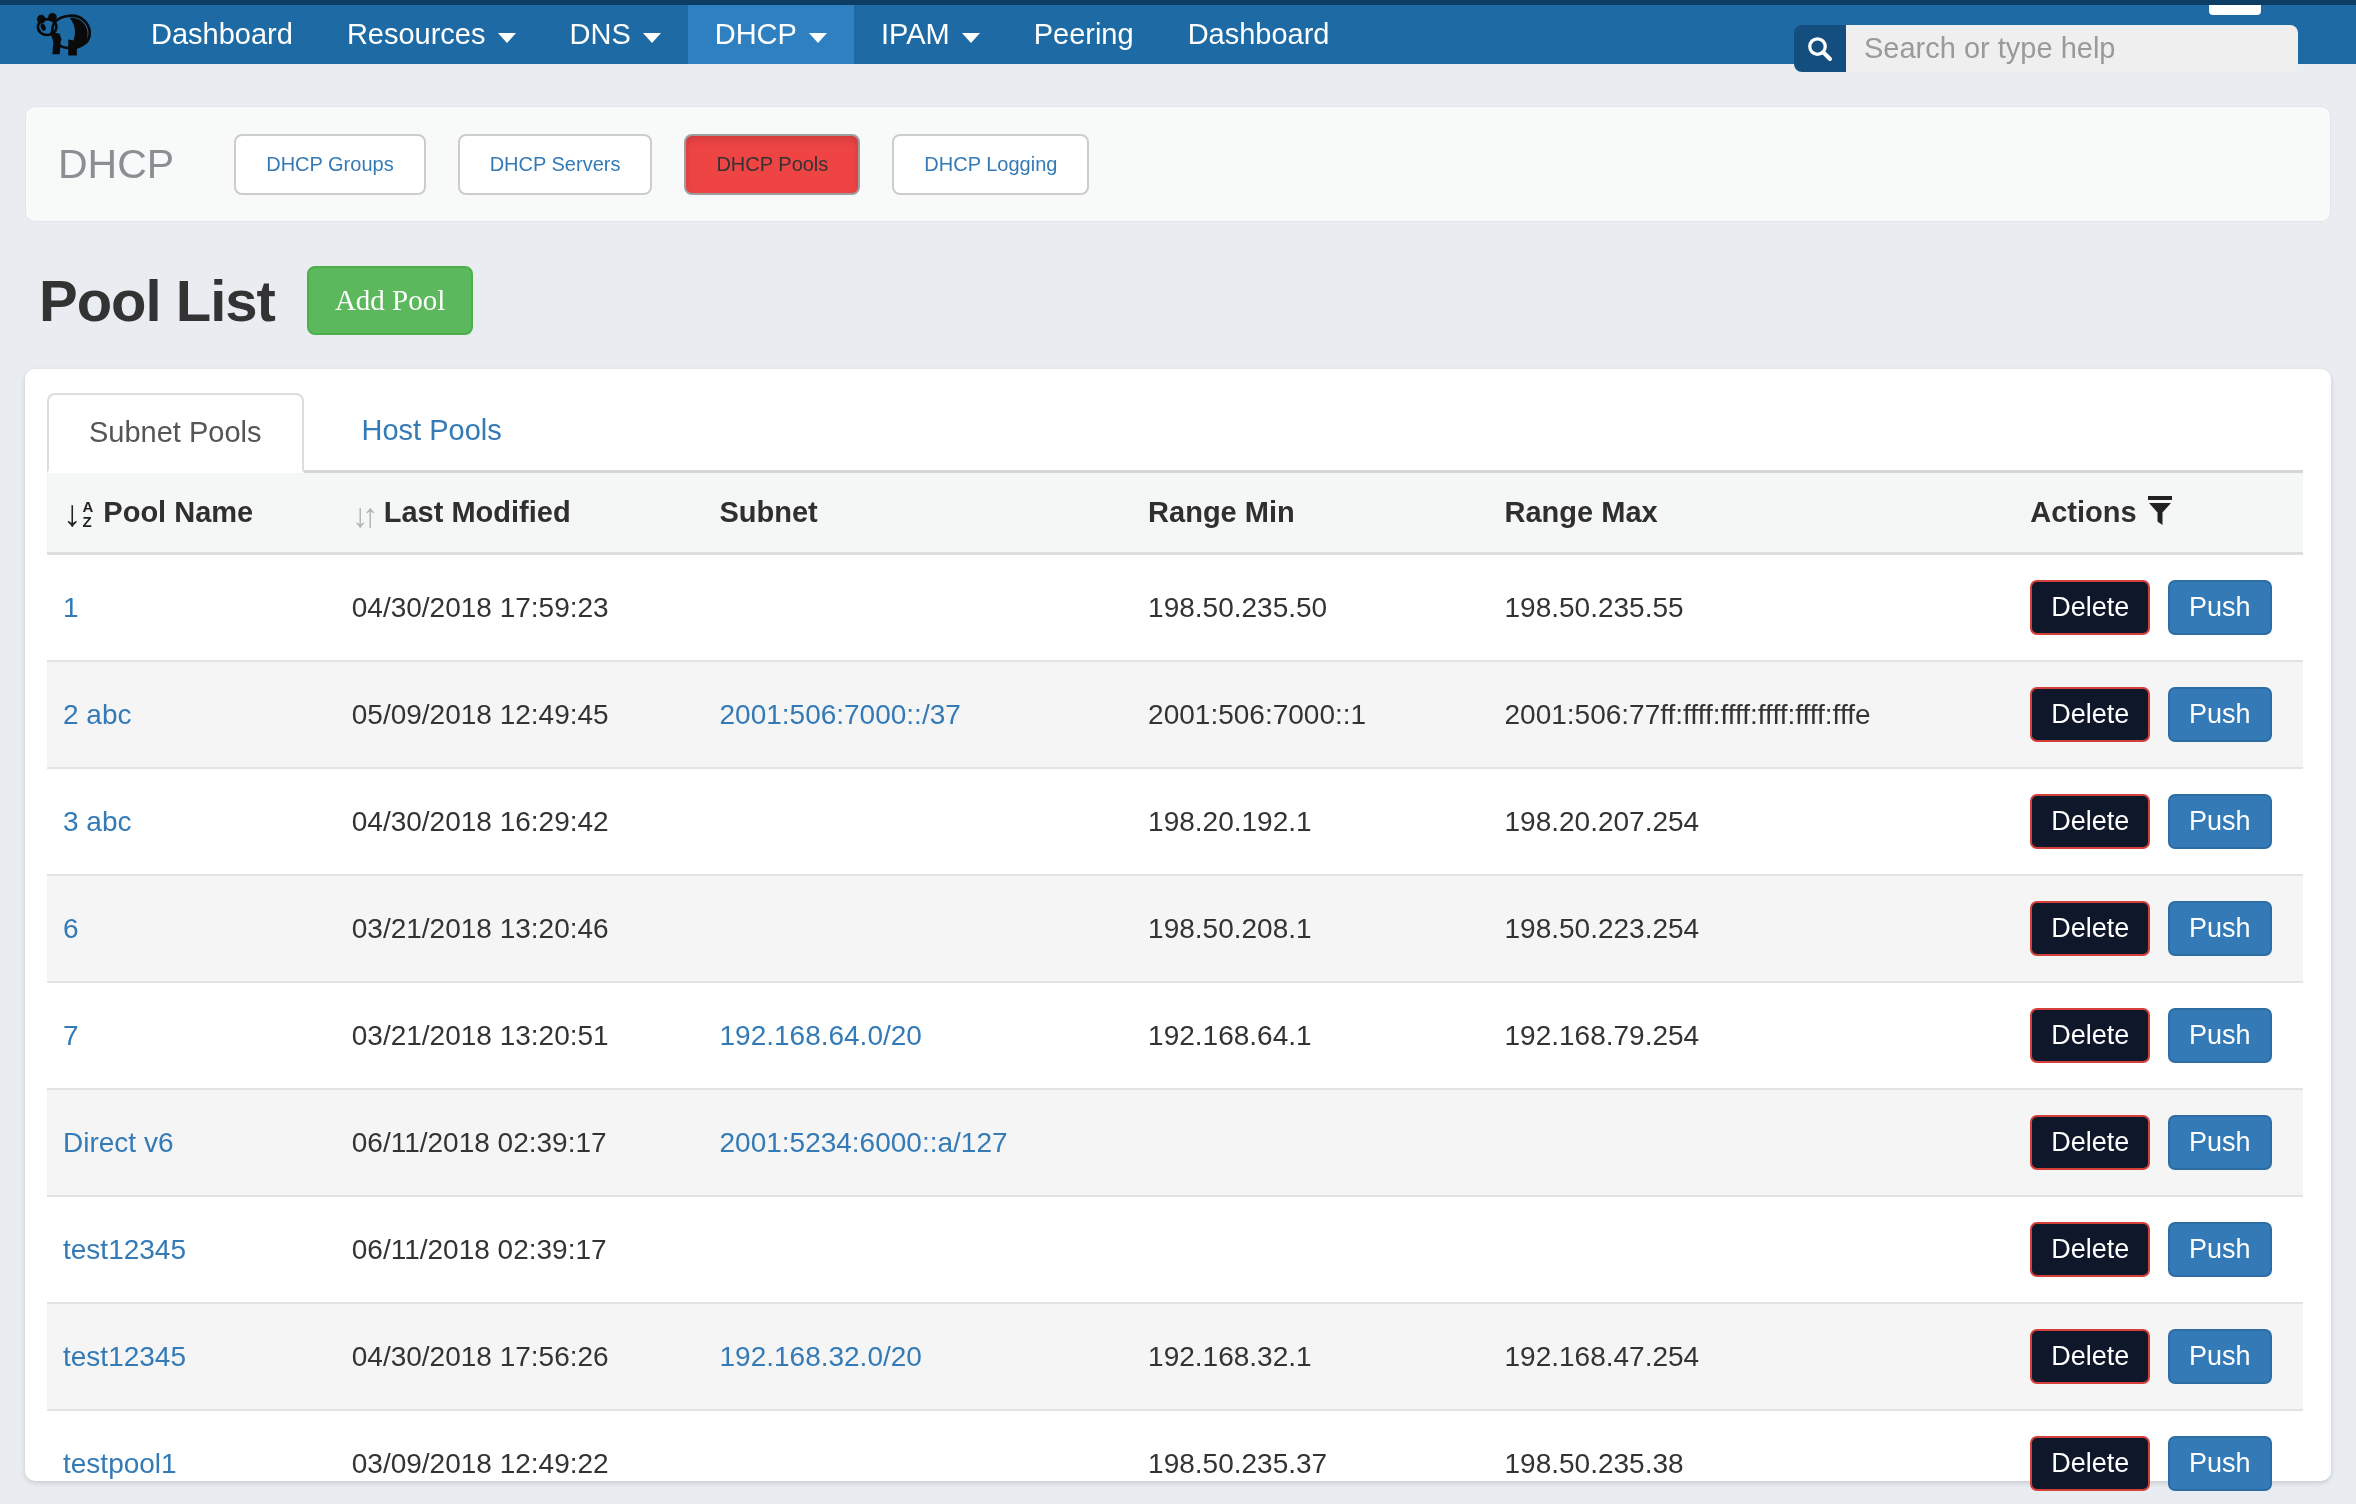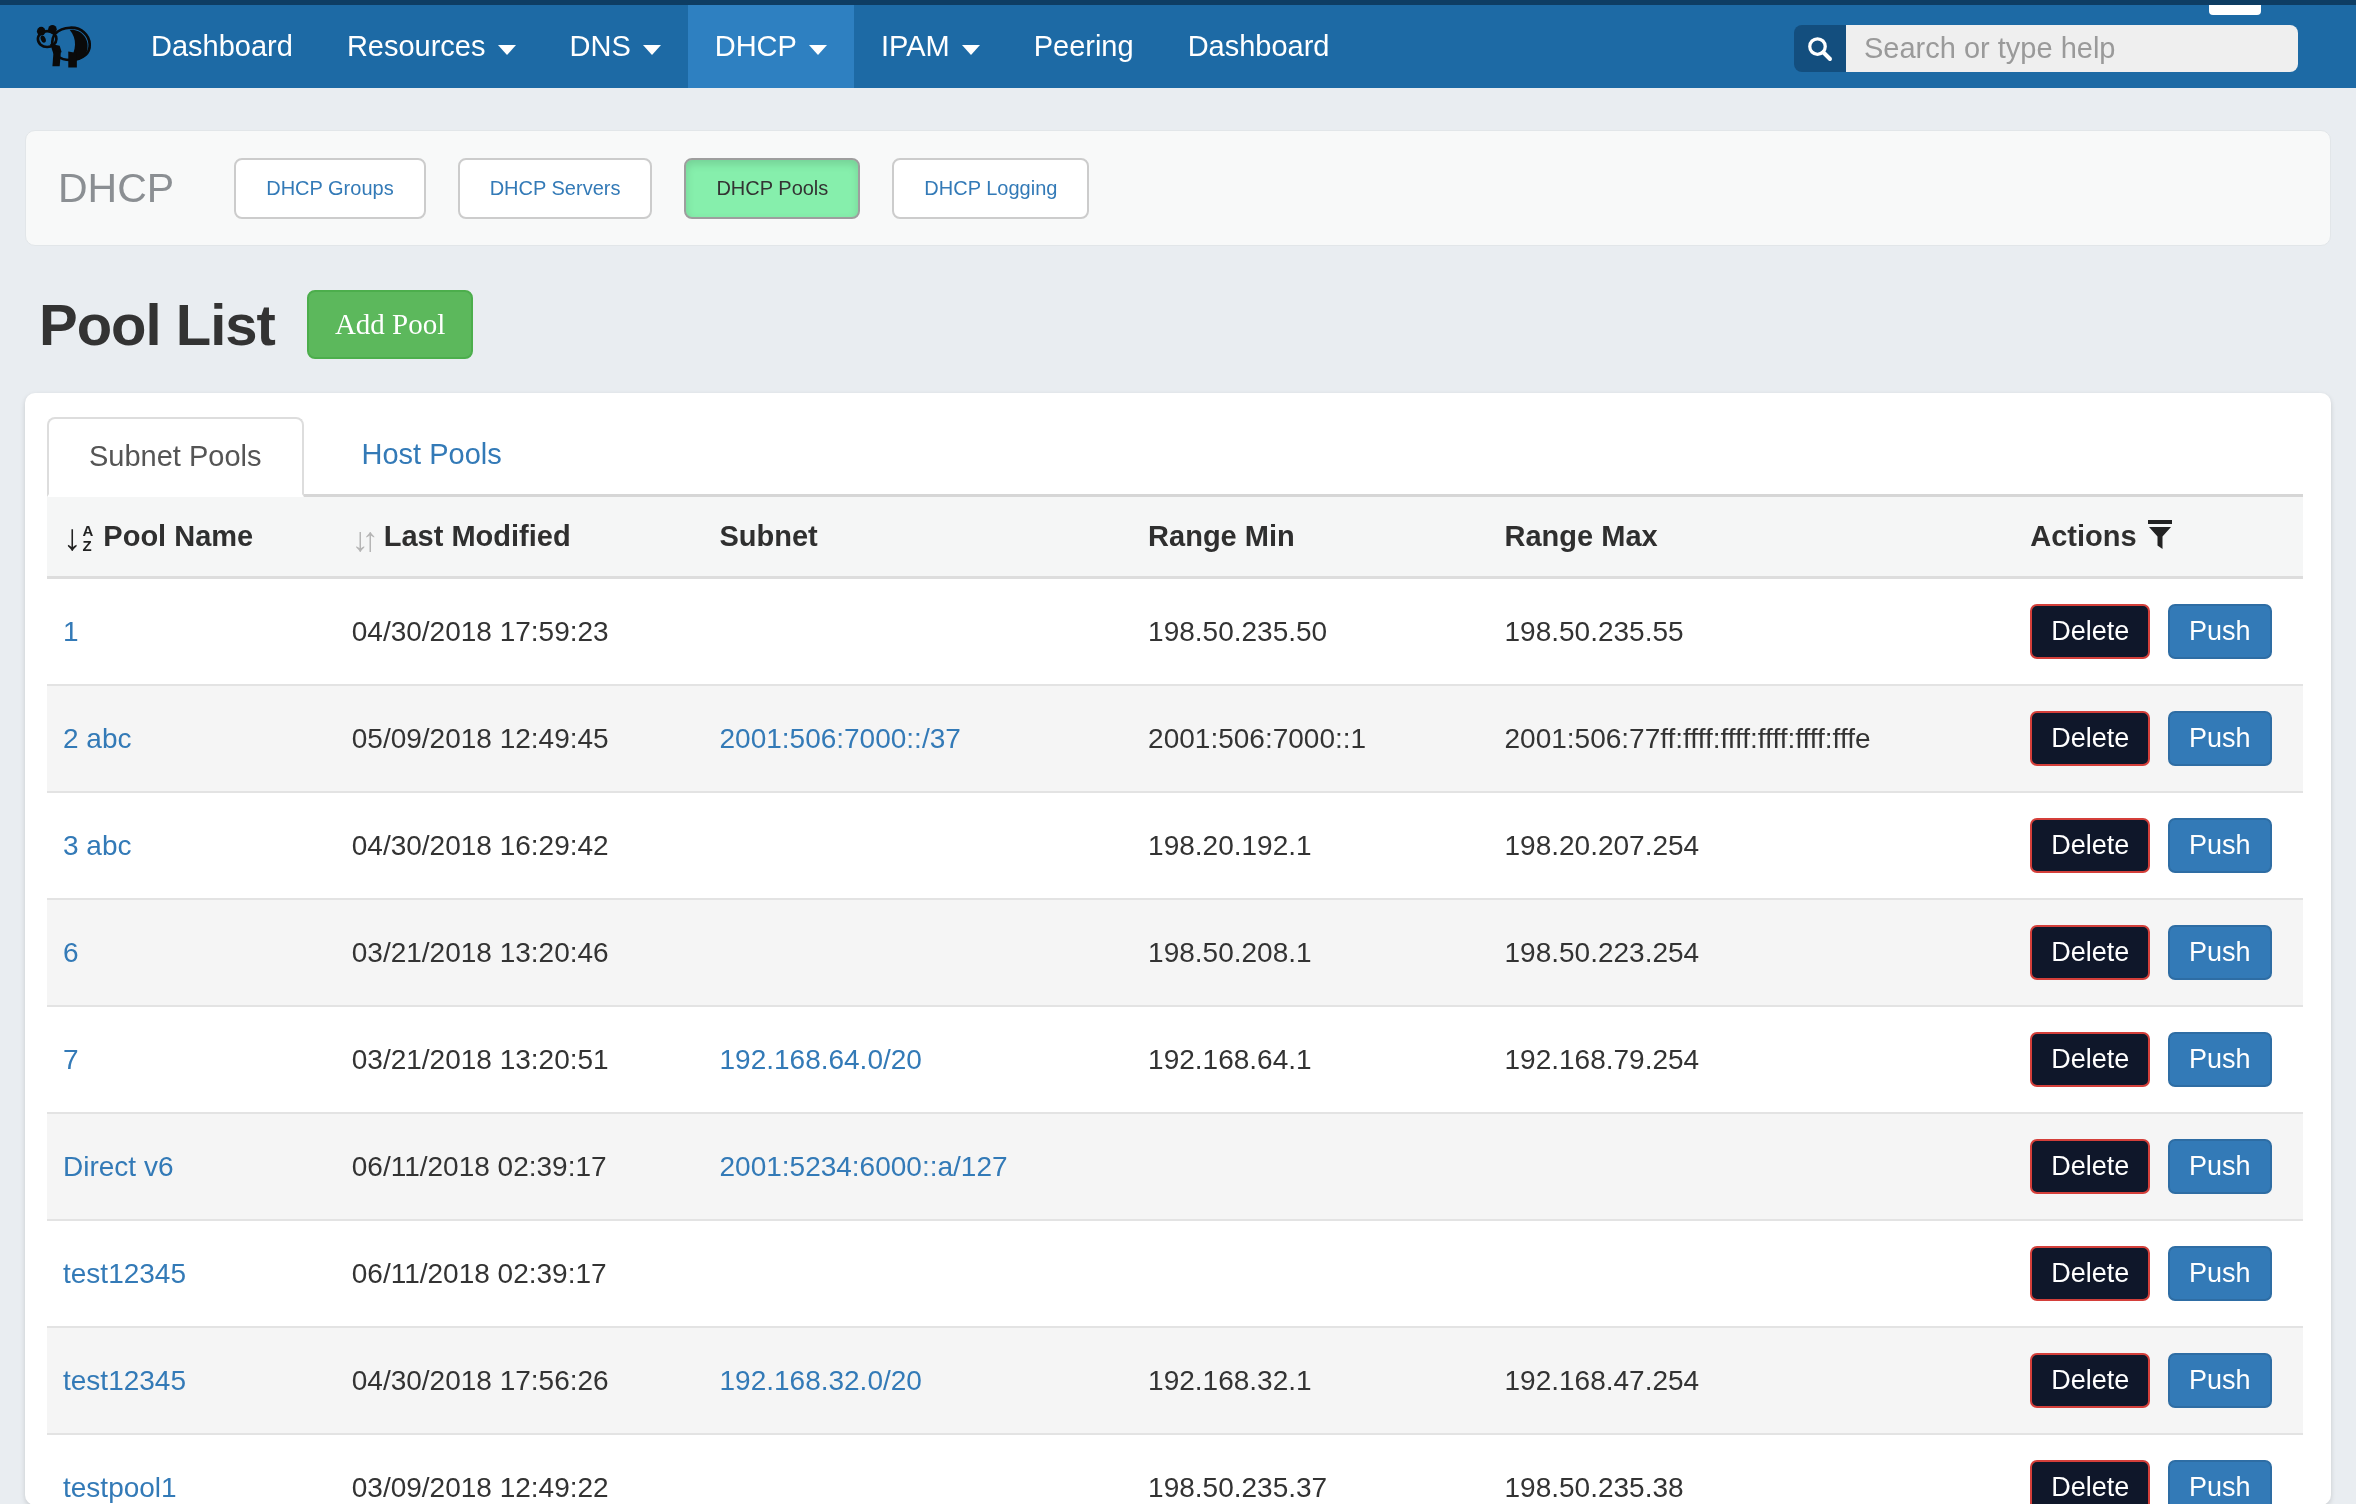--- a/index.html
+++ b/index.html
@@ -6,21 +6,21 @@
   html, body { width: 2356px; height: 1504px; overflow: hidden; }
   body {
     font-family: "Liberation Sans", "DejaVu Sans", sans-serif;
     background: #e9edf1;
     position: relative;
   }
   a { text-decoration: none; }
 
   
   .navbar {
-    height: 88px;
+    height: 64px;
     background: #1d6aa5;
     border-top: 5px solid #0e3d63;
     display: flex;
     align-items: stretch;
     position: relative;
   }
   .navbar-logo {
     display: flex; align-items: center;
     padding: 0 28px 0 30px;
   }
@@ -97,21 +97,21 @@
     background: #ffffff;
     border: 2px solid #cccccc;
     border-radius: 8px;
     padding: 17px 30px;
     margin-right: 32px;
     cursor: pointer;
     font-family: inherit;
   }
   .subnav-btn.active {
     color: #333;
-    background: #86efac;
+    background: #ef4444;
     border-color: #9e9e9e;
     box-shadow: inset 0 4px 8px rgba(0,0,0,.13);
   }
 
   .page-title-row {
     display: flex; align-items: center;
     margin: 44px 0 34px 14px;
   }
   .page-title {
     font-size: 58px;

